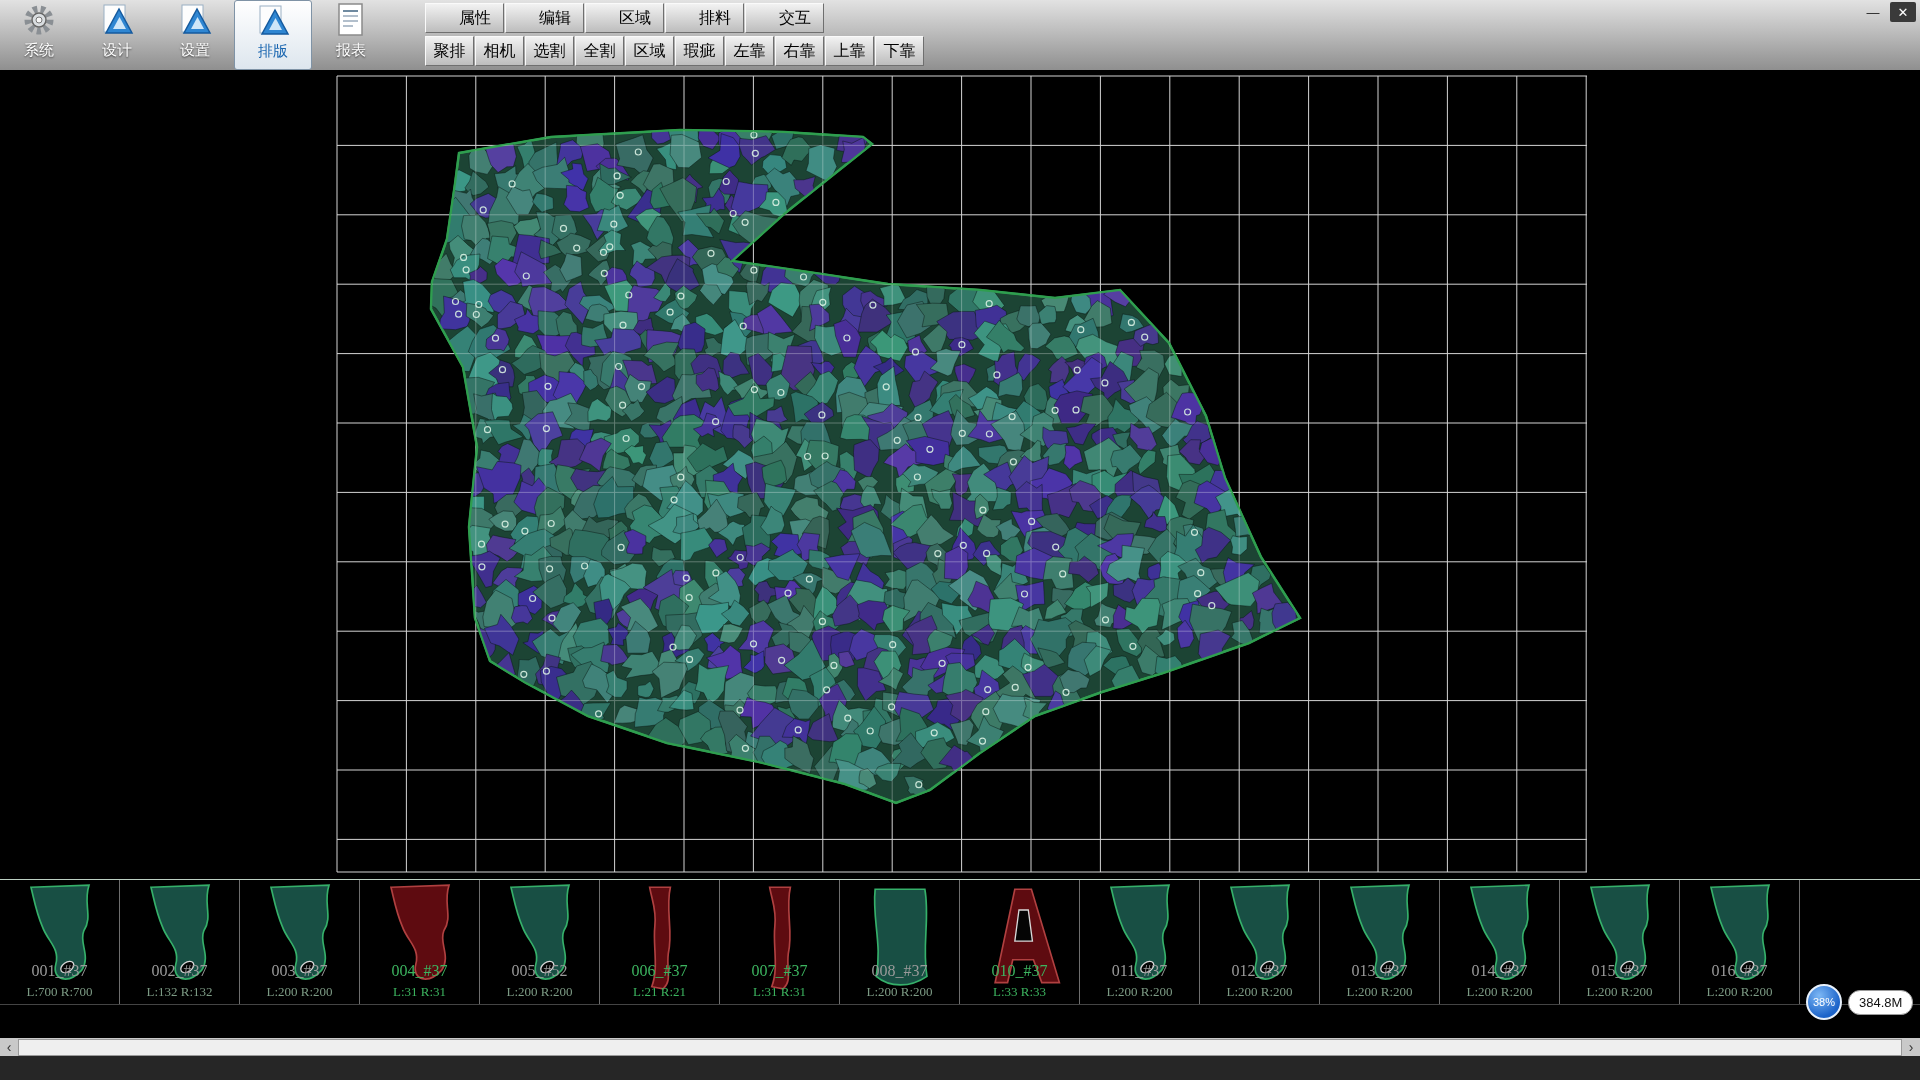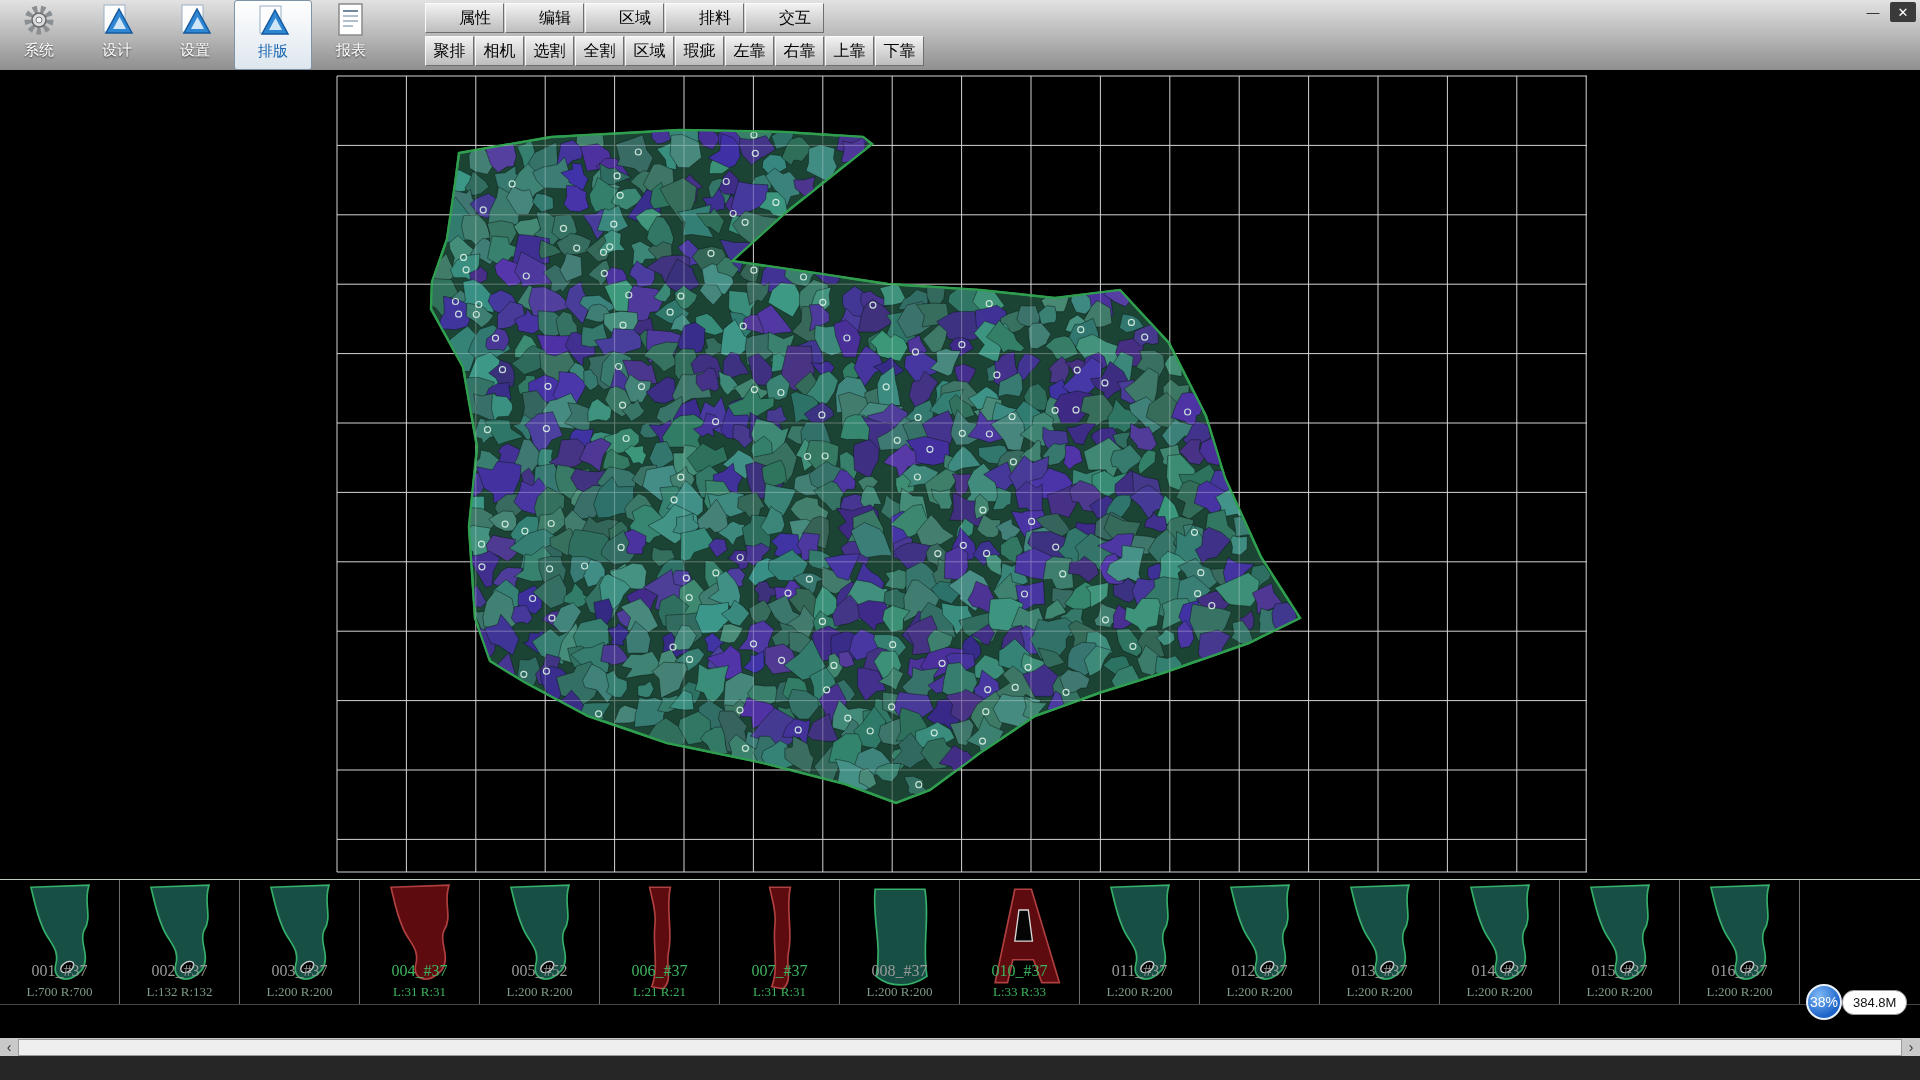--- a/index.html
+++ b/index.html
@@ -45,22 +45,22 @@
     font-family:"Liberation Serif",serif;font-size:16px;color:#9a9a9a;}
   .piece-sub{position:absolute;left:0;right:0;bottom:4px;text-align:center;
     font-family:"Liberation Serif",serif;font-size:13px;color:#7d9b85;}
   .strip-item.selected .piece-id,.strip-item.selected .piece-sub{color:#3cb45f;}
 
   
   .status-float{position:absolute;left:1806px;top:984px;display:flex;align-items:center;z-index:5;}
   .progress-circle{width:36px;height:36px;border-radius:50%;
     background:radial-gradient(circle at 35% 30%,#7db8f5,#1b63c9 70%);
     border:2px solid #e8f1fb;display:flex;align-items:center;justify-content:center;
-    color:#fff;font-size:14px;box-sizing:border-box;}
-  .mem-pill{margin-left:0;background:#ffffff;border:1px solid #9a9a9a;border-radius:12px;
+    color:#fff;font-size:11px;box-sizing:border-box;}
+  .mem-pill{margin-left:6px;background:#ffffff;border:1px solid #9a9a9a;border-radius:12px;
     padding:4px 10px;font-size:13px;color:#111;}
 
   
   .scrollbar{position:absolute;top:1038px;left:0;width:1920px;height:18px;background:#c9c9c9;}
   .sb-arrow{position:absolute;top:0;width:18px;height:18px;display:flex;align-items:center;
     justify-content:center;font-size:14px;color:#333;cursor:pointer;background:#c9c9c9;}
   .sb-arrow.left{left:0;}
   .sb-arrow.right{right:0;}
   .sb-thumb{position:absolute;left:18px;right:18px;top:1px;height:15px;background:#efefef;
     border:1px solid #9a9a9a;cursor:grab;}

